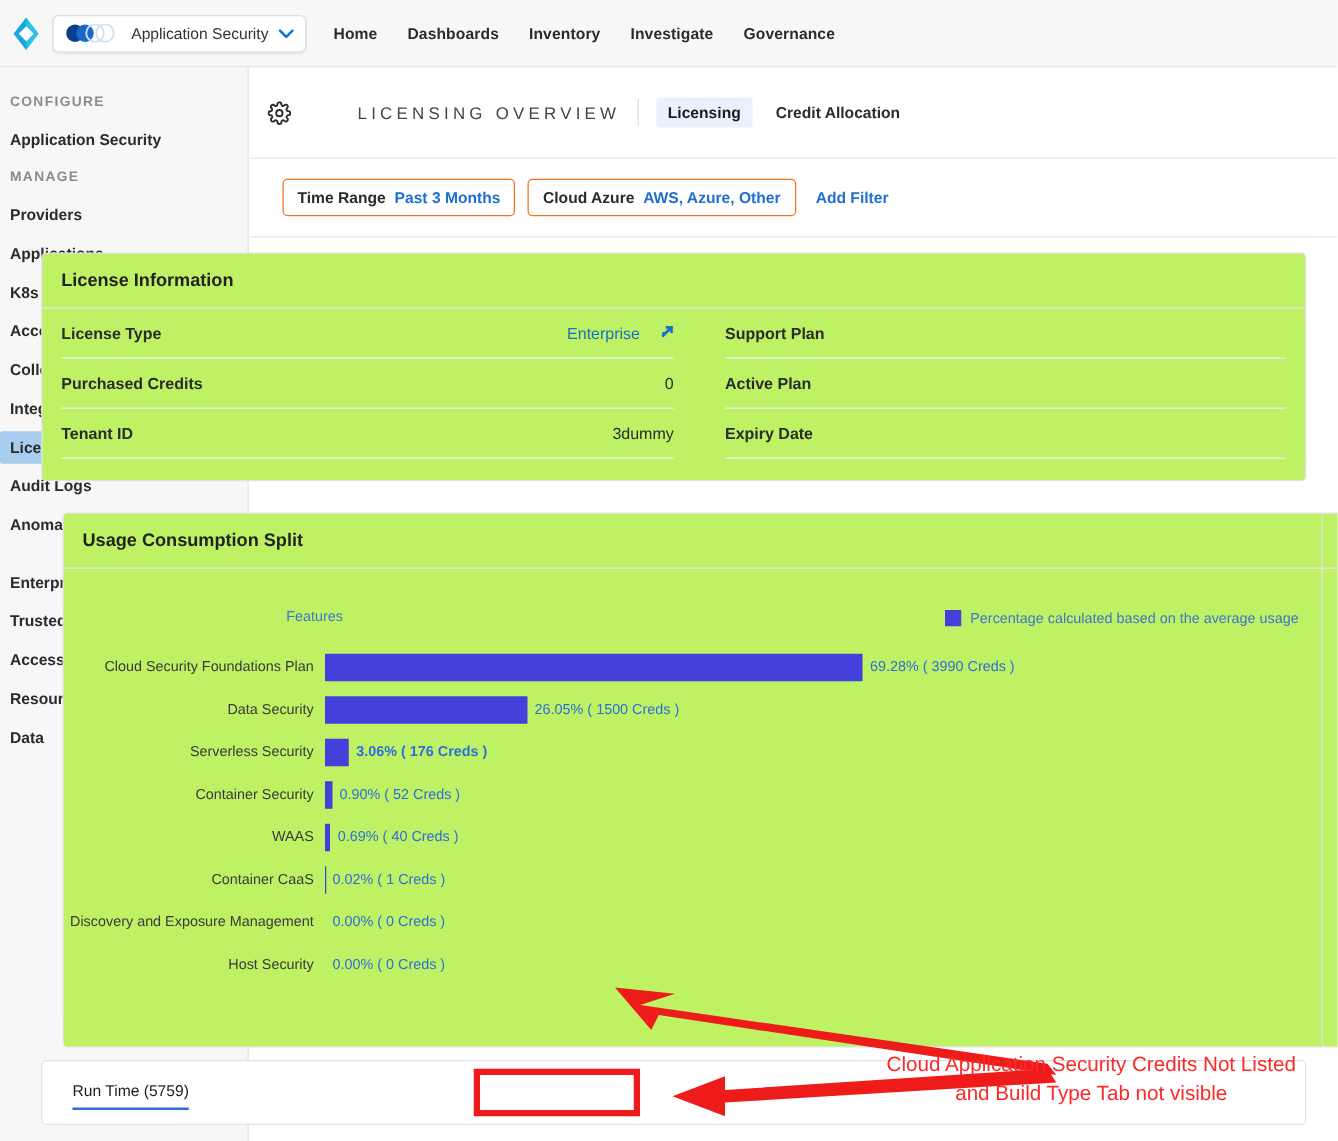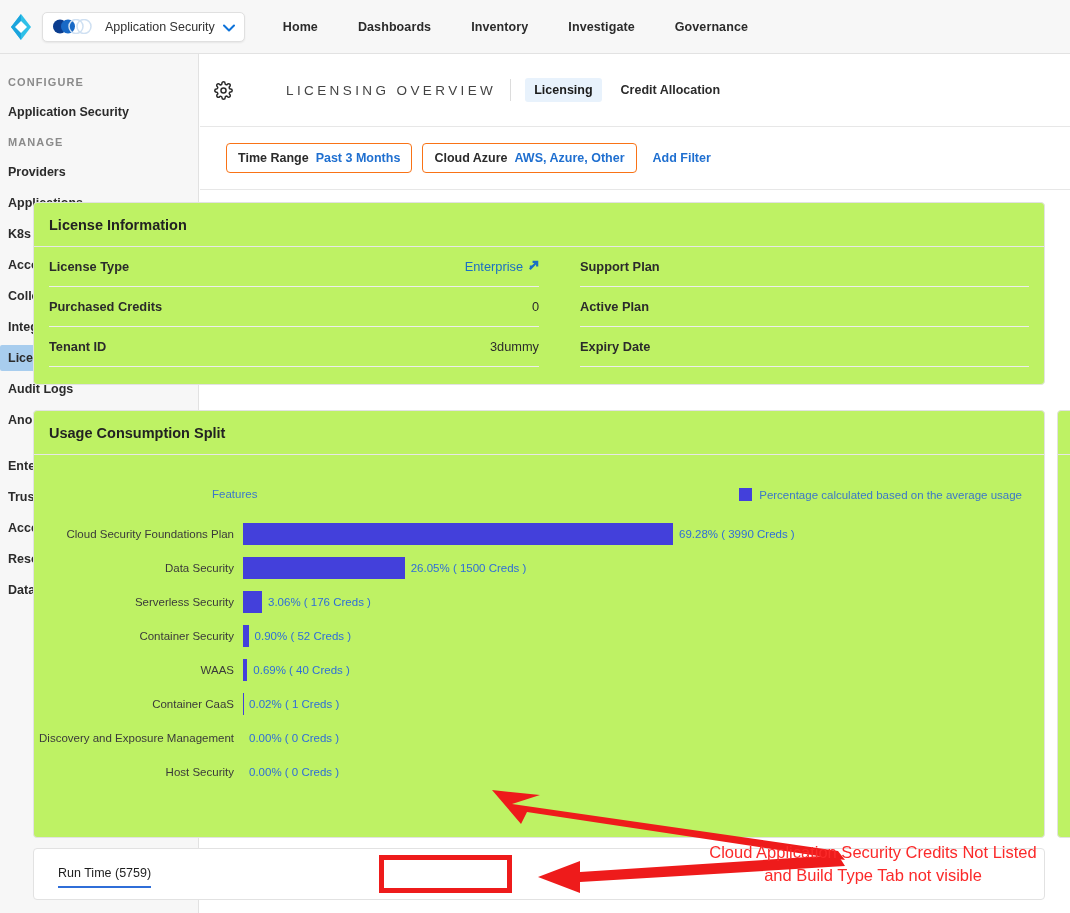--- a/index.html
+++ b/index.html
@@ -27,21 +27,20 @@
     box-shadow: 0 1px 2px rgba(0,0,0,.07);
   }
   .tenant-pill .label { font-size: 12.5px; color: #333; font-weight: 400; white-space: nowrap;}
   .rings { display:flex; align-items:center; }
   .rings svg { display:block; }
   .chev { color:#0d72d9; }
   .nav-links { display: flex; align-items: center; gap: 24px; margin-left: 22px; }
   .nav-links a {
     font-size: 12.5px; color: #2b2b2b; text-decoration: none; font-weight: 600;
     letter-spacing: .1px;
-    margin-left: 16px;
   }
 
   
   .sidebar {
     position: absolute; top: 54px; left: 0; width: 199px; height: 859px;
     background: #f7f7f7; border-right: 1px solid #e2e2e2;
     padding-top: 16px;
   }
   .side-group {
     font-size: 11px; letter-spacing: 1.1px; color: #8b8b8b; font-weight: 600;
@@ -101,24 +100,24 @@
   #license-card { position:absolute; left:33px; top:202px; width: 1012px; height: 183px; }
   .lic-body { display:flex; padding: 0 15px; }
   .lic-col { width: 50%; }
   .lic-col.right { padding-left: 41px; }
   .lic-row {
     height: 40px; display:flex; align-items:center; justify-content:space-between;
     border-bottom: 1px solid #ededed; font-size: 12.8px;
   }
   .lic-row .k { font-weight:700; color:#2b2b2b; }
   .lic-row .v { color:#2b2b2b; }
-  .lic-row .v.link { color:#1a6fc4; font-weight:400; display:flex; align-items:flex-end; gap:5px;padding-left:20px;}
-
-  
-  #usage-card { position:absolute; left:33px; top:410px; width: 1012px; height: 428px; }
+  .lic-row .v.link { color:#1a6fc4; font-weight:400; display:flex; align-items:flex-end; gap:16px;padding-left:20px;}
+
+  
+  #usage-card { position:absolute; left:50px; top:410px; width: 1012px; height: 428px; }
   #usage-card-2 { position:absolute; left:1057px; top:410px; width: 120px; height: 428px; }
   .chart-area { position: relative; height: 383px; }
 
   .axis-title {
     position:absolute; left:178px; top:33px; font-size:11.5px; color:#3c78c8;
   }
   .legend {
     position:absolute; right:22px; top:33px; display:flex; align-items:center; gap:7px;
     font-size:11.5px; color:#3c78c8; white-space:nowrap;
   }
@@ -309,21 +308,21 @@
             <div class="cat">Data Security</div>
             <div class="barwrap">
               <div class="bar" style="width: 161.7px; background: rgb(67, 64, 219);"></div>
               <div class="val" style="color: rgb(47, 110, 216);">26.05% ( 1500 Creds )</div>
             </div>
           </div>
           <div class="brow">
             <div class="cat">Serverless Security</div>
             <div class="barwrap">
               <div class="bar" style="width: 19px; background: rgb(67, 64, 219);"></div>
-              <div class="val" style="color: rgb(47, 110, 216);">3.06% ( 176 Creds )</div>
+              <div class="val" style="color: rgb(47, 110, 216); font-weight: bold;">3.06% ( 176 Creds )</div>
             </div>
           </div>
           <div class="brow">
             <div class="cat">Container Security</div>
             <div class="barwrap">
               <div class="bar" style="width: 5.6px; background: rgb(67, 64, 219);"></div>
               <div class="val" style="color: rgb(47, 110, 216);">0.90% ( 52 Creds )</div>
             </div>
           </div>
           <div class="brow">

